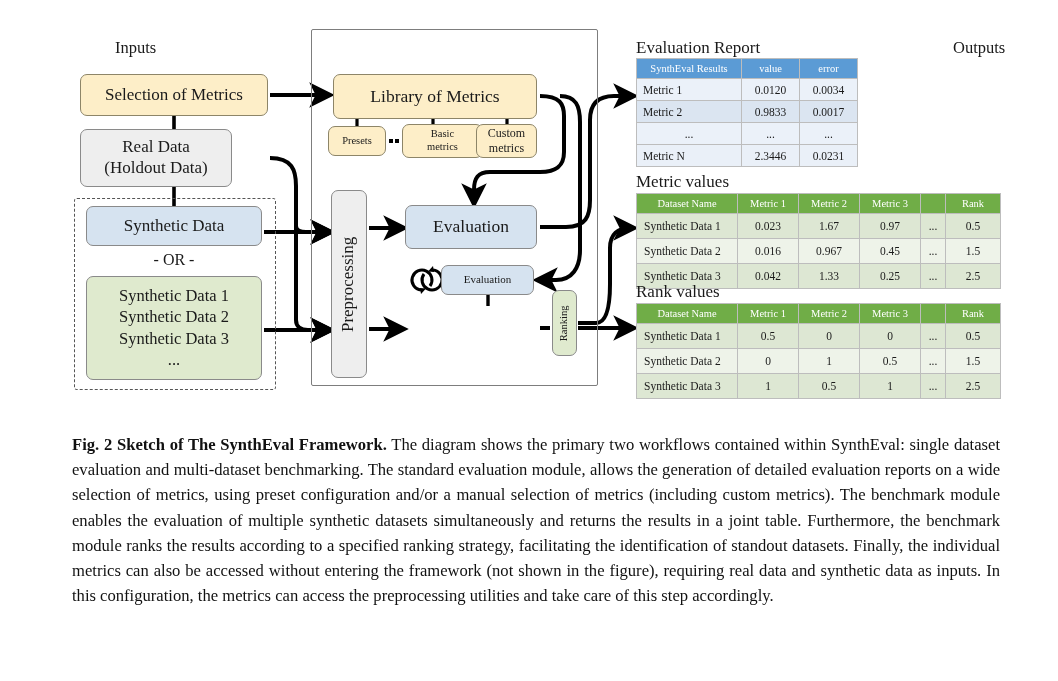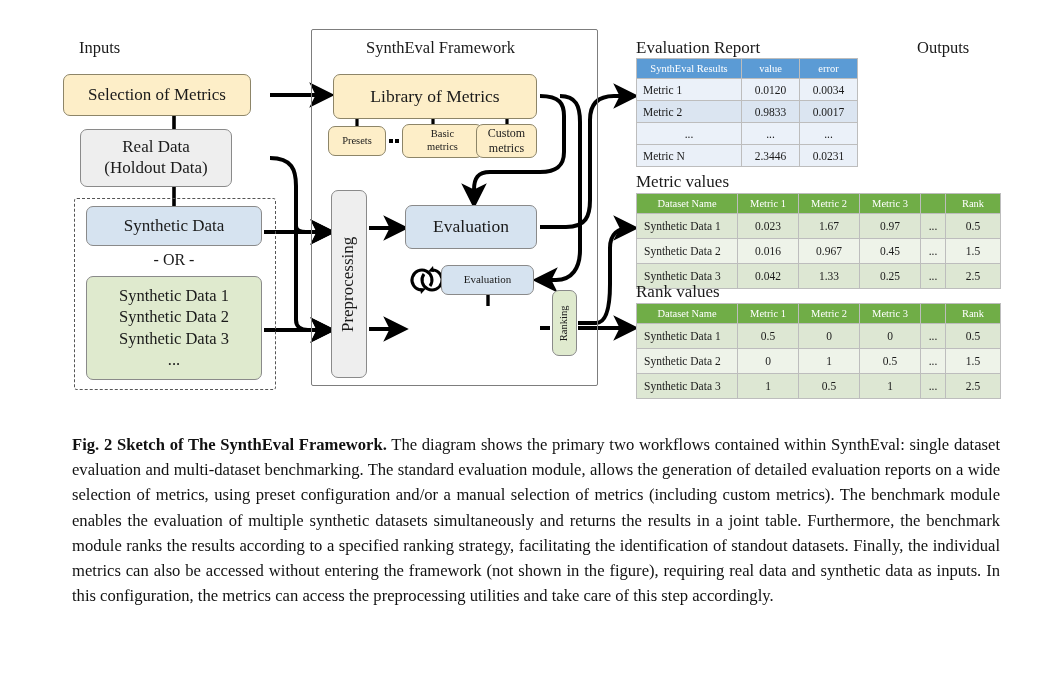--- a/index.html
+++ b/index.html
@@ -9,28 +9,28 @@
 
   
   .node{position:absolute;box-sizing:border-box;border:1.1px solid #8a8a8a;border-radius:7px;
         display:flex;flex-direction:column;align-items:center;justify-content:center;
         text-align:center;line-height:1.22;z-index:3;}
   .n-yellow{background:#fdeec8;border-color:#8d8568;}
   .n-grey{background:#eeeeee;border-color:#8a8a8a;}
   .n-blue{background:#d6e3f0;border-color:#8a8a8a;}
   .n-green{background:#dfeace;border-color:#8a8a8a;}
 
-  .colhead{position:absolute;font-size:16.5px;color:#1a1a1a;z-index:4;white-space:nowrap;}
+  .colhead{position:absolute;font-size:16.5px;color:#1a1a1a;z-index:4;white-space:nowrap;margin-left:36px;}
 
   
   #inputs-label{left:79px;top:38px;}
   #outputs-label{left:917px;top:38px;}
   #framework-title{left:366px;top:38px;}
 
-  #box-selection{left:63px;top:74px;width:188px;height:42px;font-size:17px;}
+  #box-selection{left:80px;top:74px;width:188px;height:42px;font-size:17px;}
   #box-realdata{left:80px;top:129px;width:152px;height:58px;font-size:17px;}
   #dashed-group{position:absolute;left:74px;top:198px;width:200px;height:190px;
       border:1.4px dashed #555;border-radius:3px;background:transparent;z-index:2;}
   #box-synthetic{left:86px;top:206px;width:176px;height:40px;font-size:17px;}
   #or-label{position:absolute;left:86px;top:251px;width:176px;text-align:center;font-size:16px;z-index:3;}
   #box-synthlist{left:86px;top:276px;width:176px;height:104px;font-size:16.5px;
       display:flex;flex-direction:column;justify-content:center;gap:1px;}
   #box-synthlist .ln{display:block;width:100%;text-align:center;}
 
   
@@ -128,21 +128,20 @@
 
     <g stroke="#000" stroke-width="3" fill="none">
       <path d="M424,274 a10,10 0 1,0 9,-4"></path>
       <path d="M430,286 a10,10 0 1,0 -9,4"></path>
       <path d="M433,266 l1,6 l-6,-0.5 z" fill="#000" stroke="none"></path>
       <path d="M421,294 l-1,-6 l6,0.5 z" fill="#000" stroke="none"></path>
     </g>
   </svg>
 
   <div class="colhead" id="inputs-label">Inputs</div>
-  <div class="colhead" id="framework-title">SynthEval Framework</div>
   <div class="colhead" id="outputs-label">Outputs</div>
 
   <div class="node n-yellow" id="box-selection">
     <span>Selection of Metrics</span>
   </div>
 
   <div class="node n-grey" id="box-realdata">
     <span>Real Data</span>
     <span>(Holdout Data)</span>
   </div>

